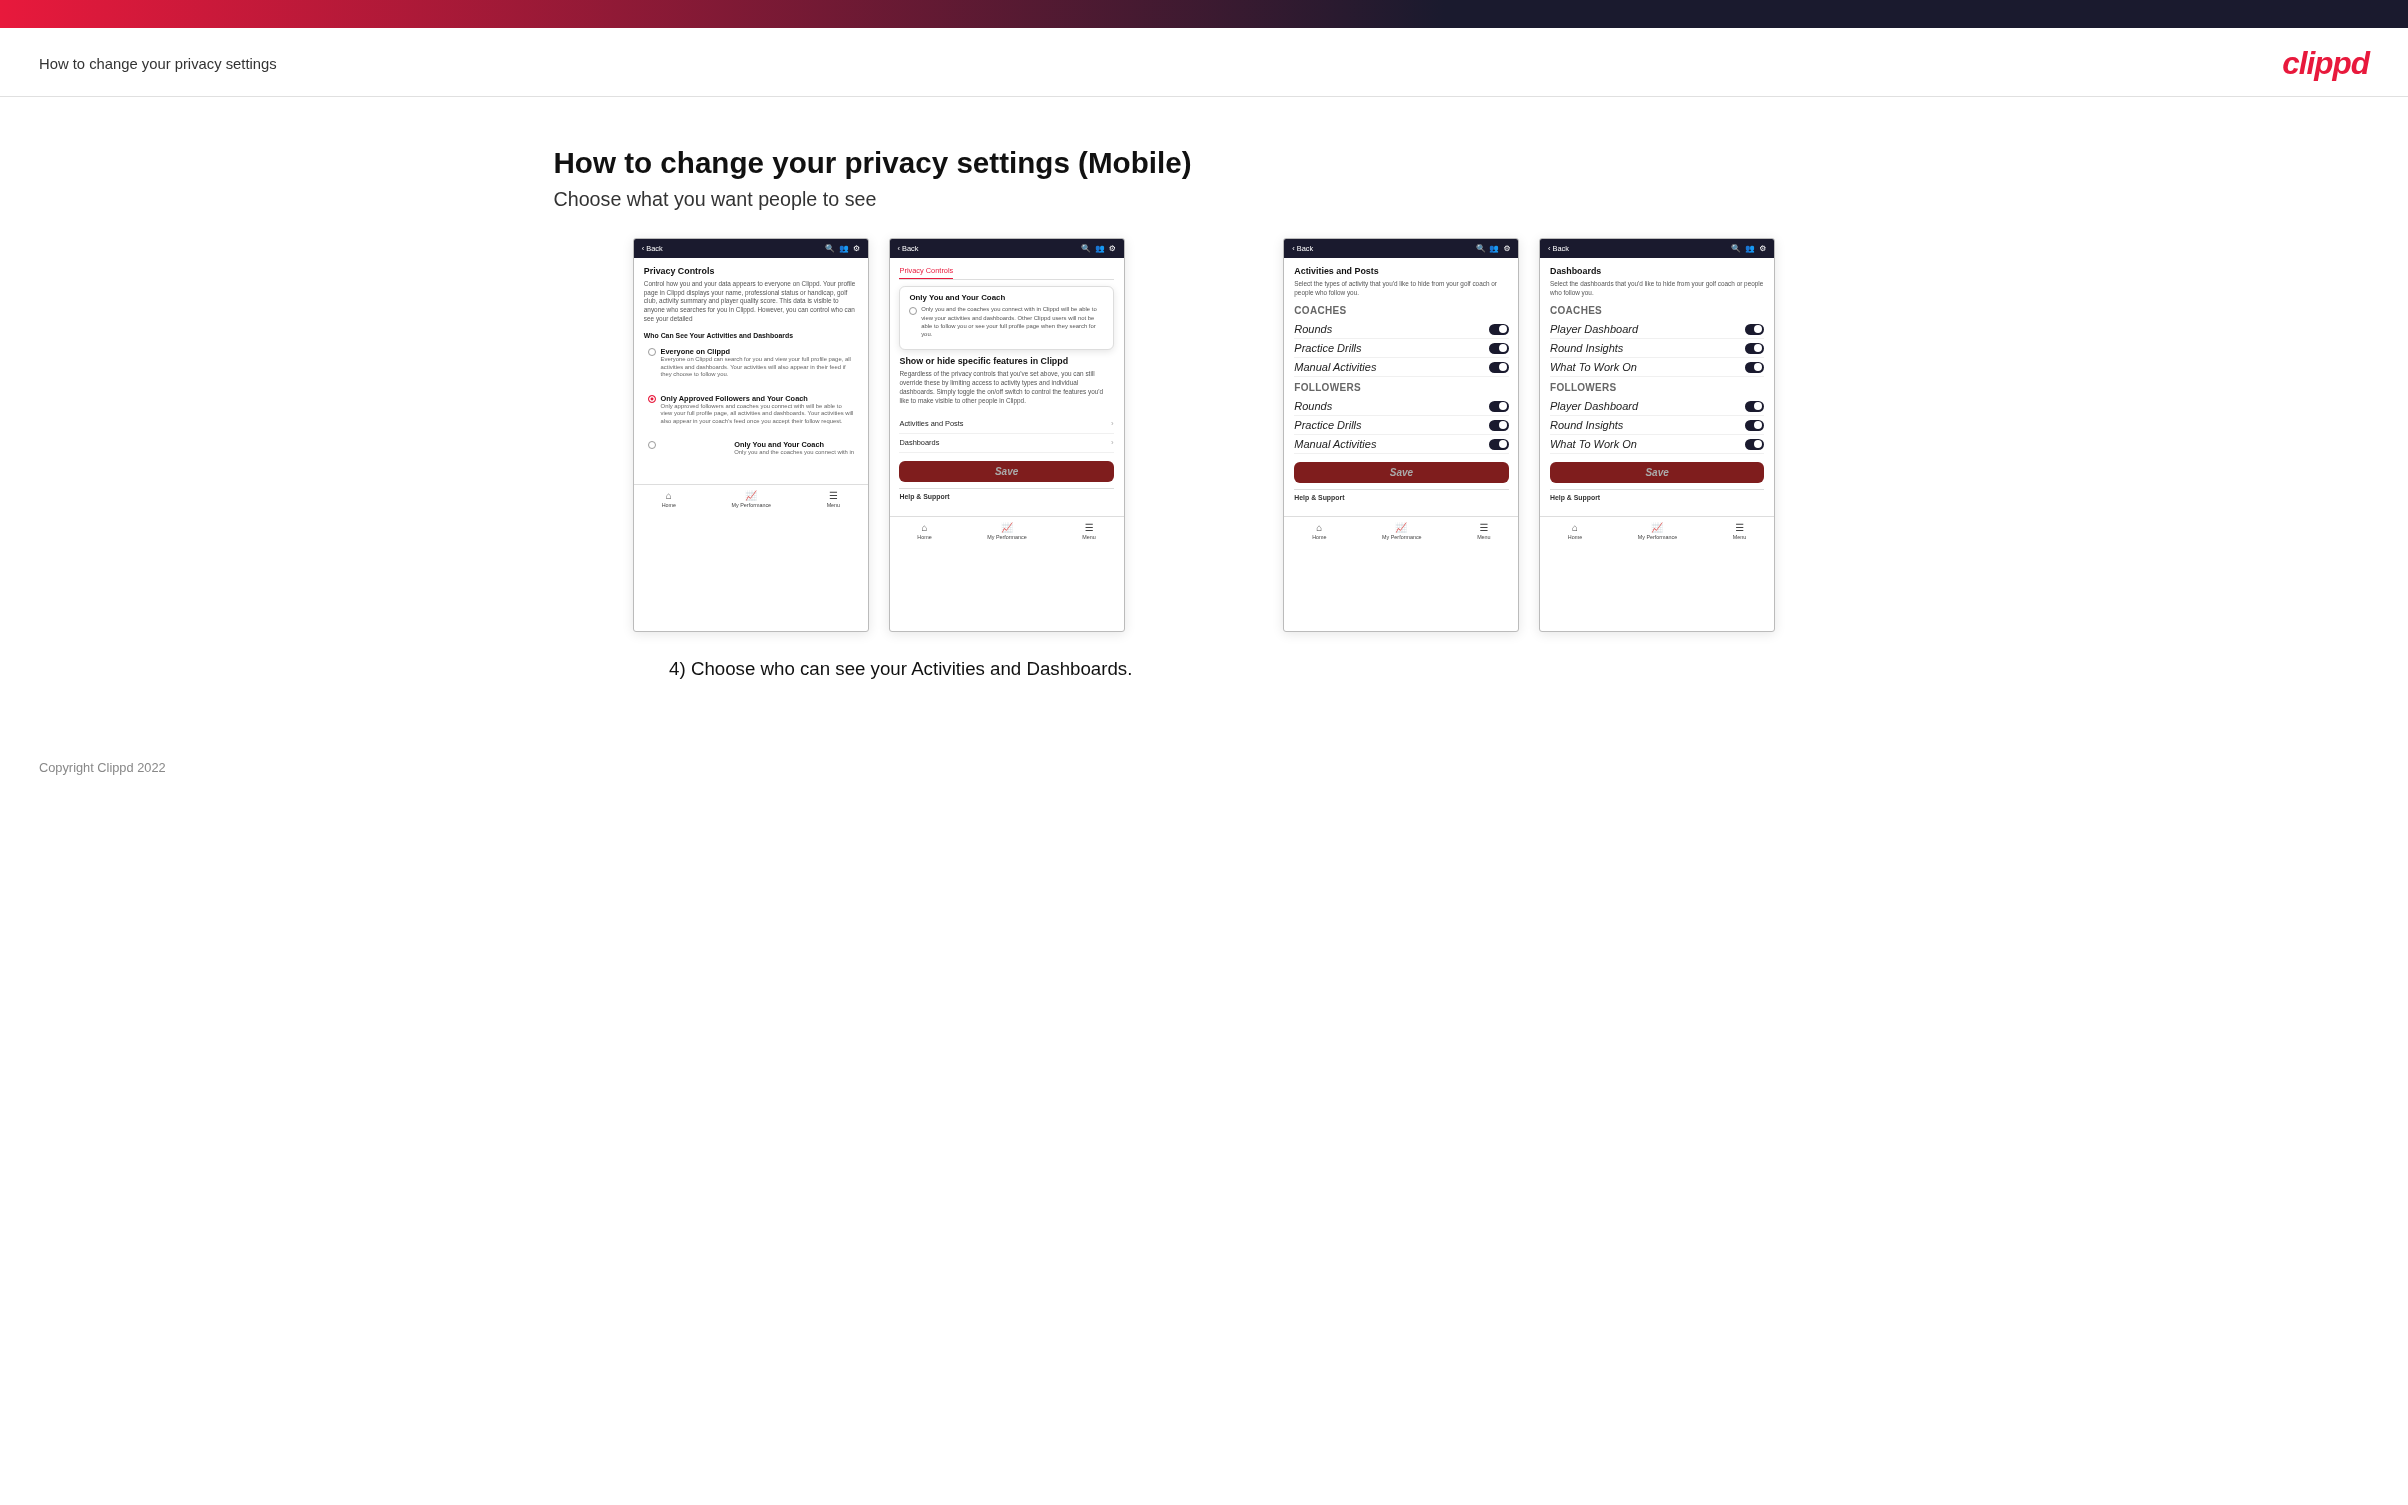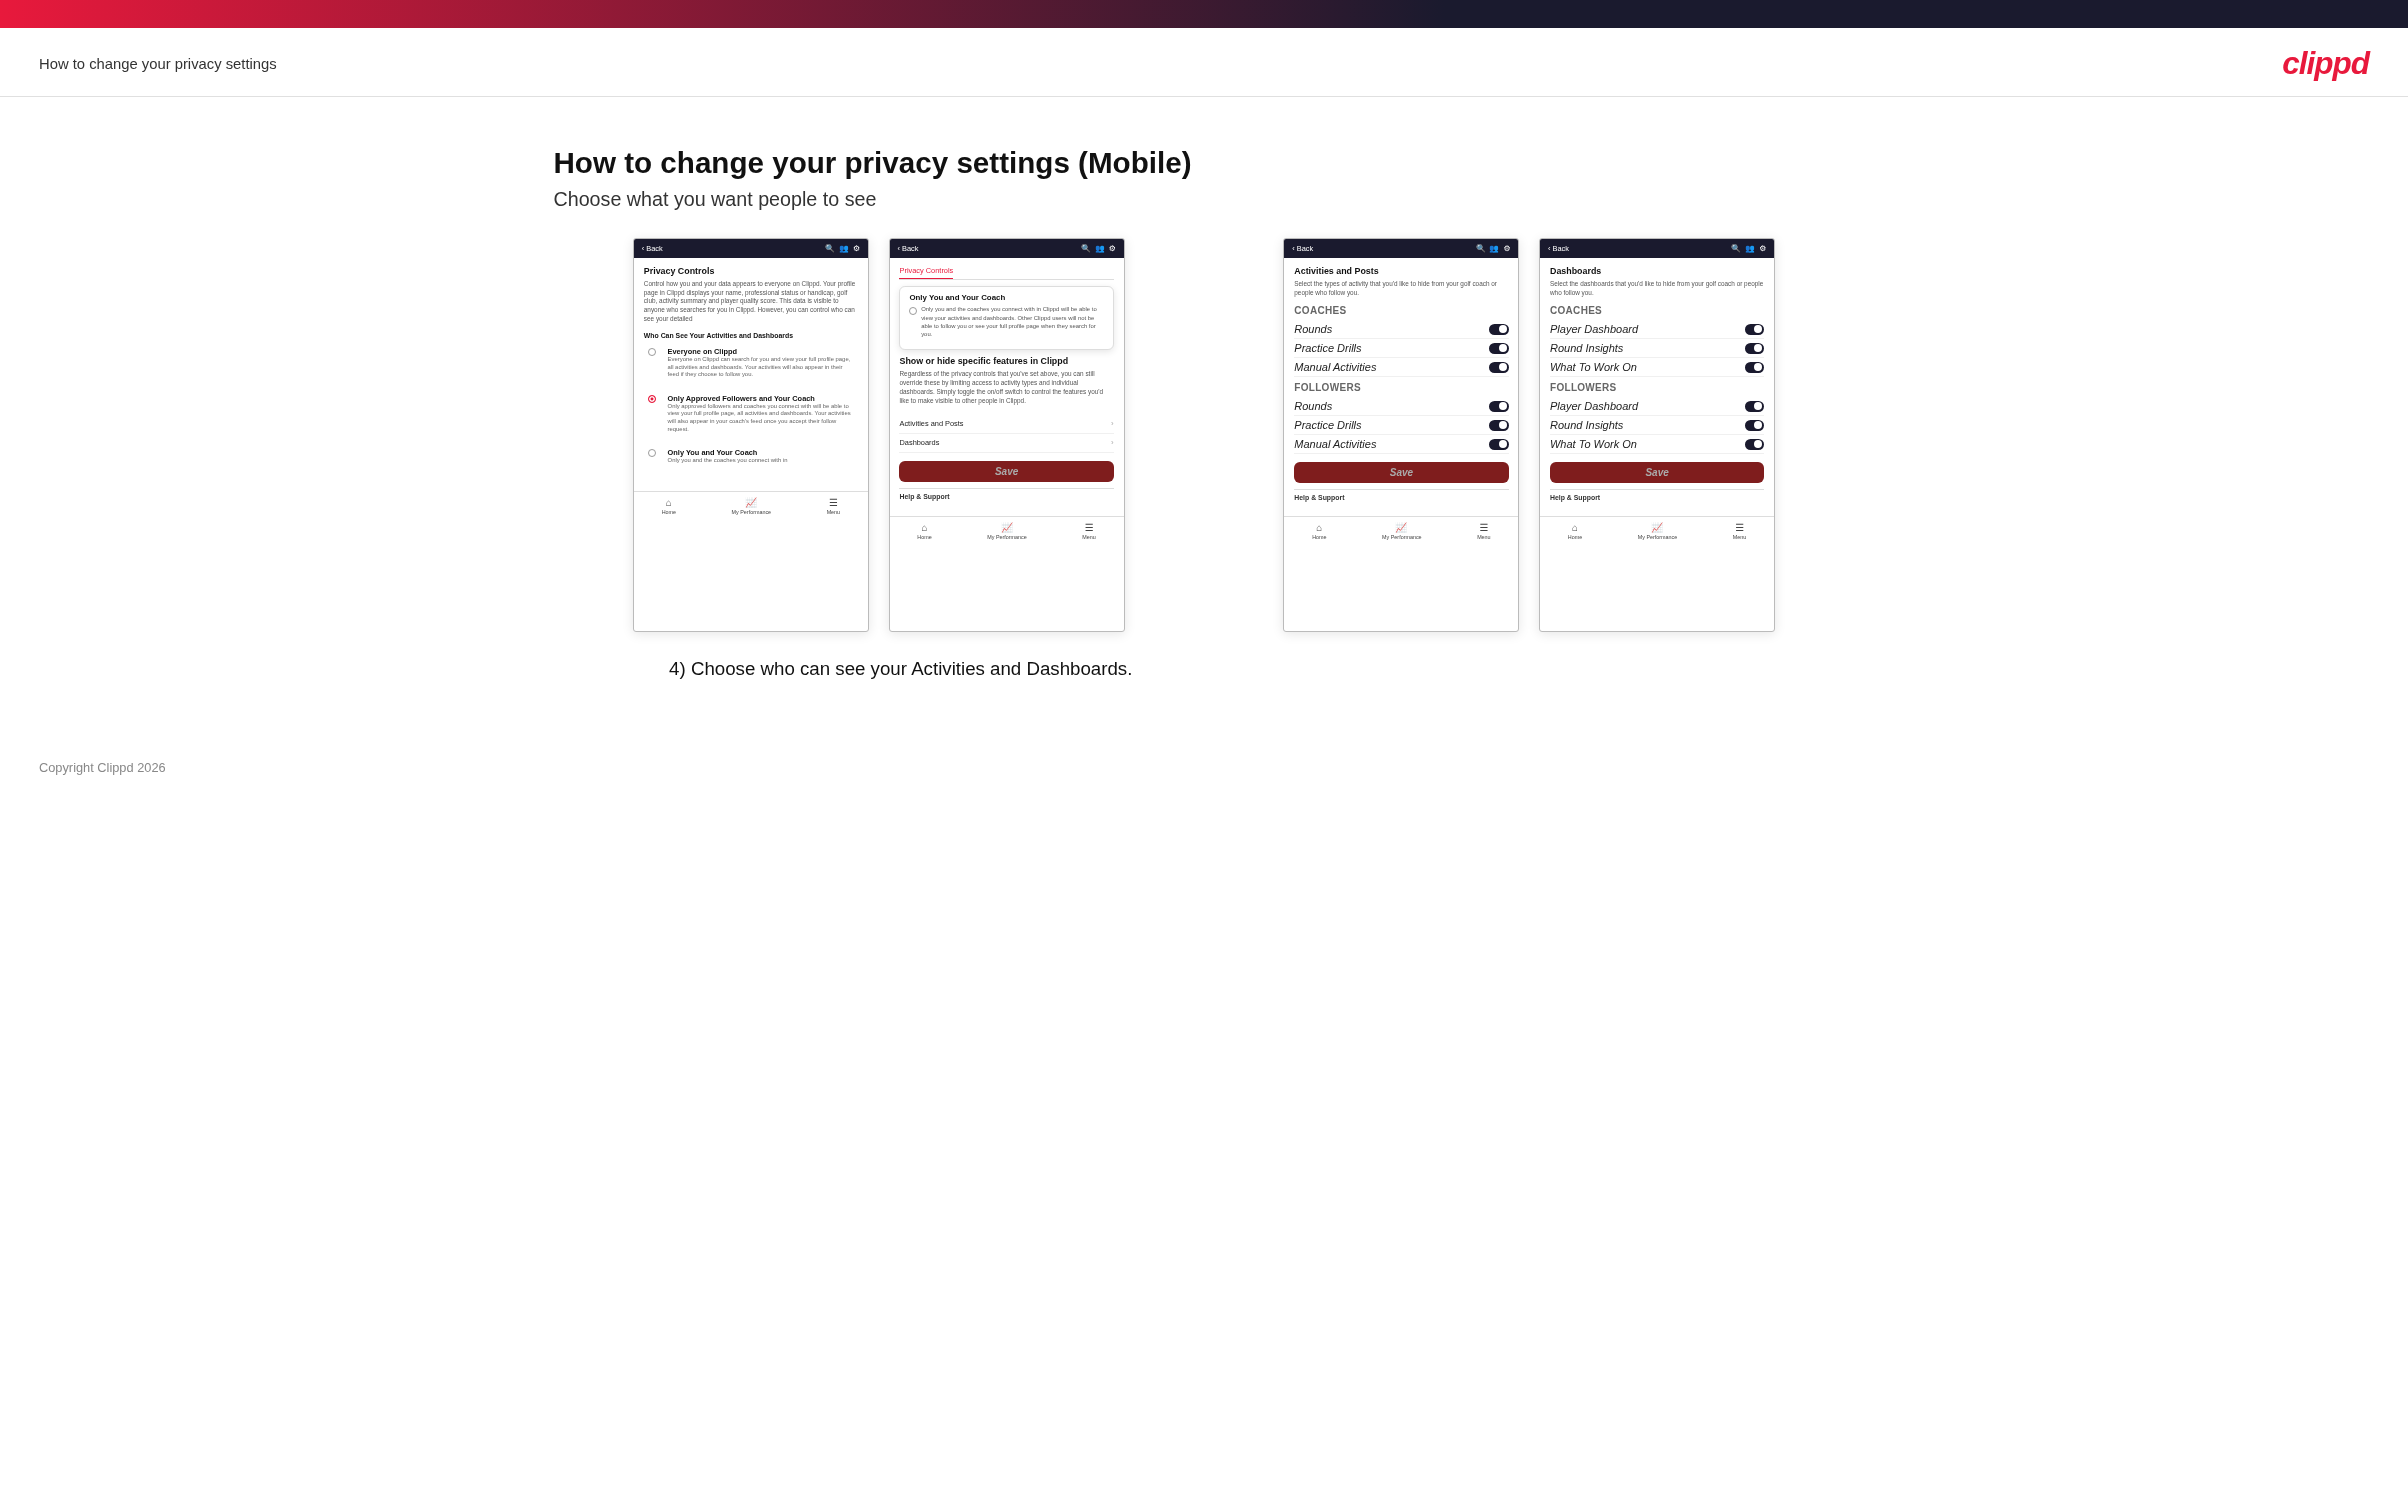--- a/index.html
+++ b/index.html
@@ -116,24 +116,25 @@
       margin-bottom: 3.9px;
       margin-top: 5px;
       text-transform: uppercase;
       letter-spacing: 0.3px;
     }
 
     
     .radio-option {
       display: flex;
       align-items: flex-start;
-      gap: 12px;
+      gap: 5px;
       margin-bottom: 6.9px;
       padding: 3.9px;
       border-radius: 3.9px;
+      justify-content: space-between;
     }
     .radio-option.selected {
       
     }
     .radio-circle {
       width: 7.9px;
       height: 7.9px;
       border-radius: 50%;
       border: 1.5px solid #999;
       margin-top: 1px;
@@ -576,15 +577,15 @@
         </div>
 
       </div>
 
     </div>
 
   </div>
 </div>
 
 <div class="footer">
-  <span>Copyright Clippd 2026</span>
+  <span>Copyright Clippd 2022</span>
 </div>
 
 
 </body></html>

